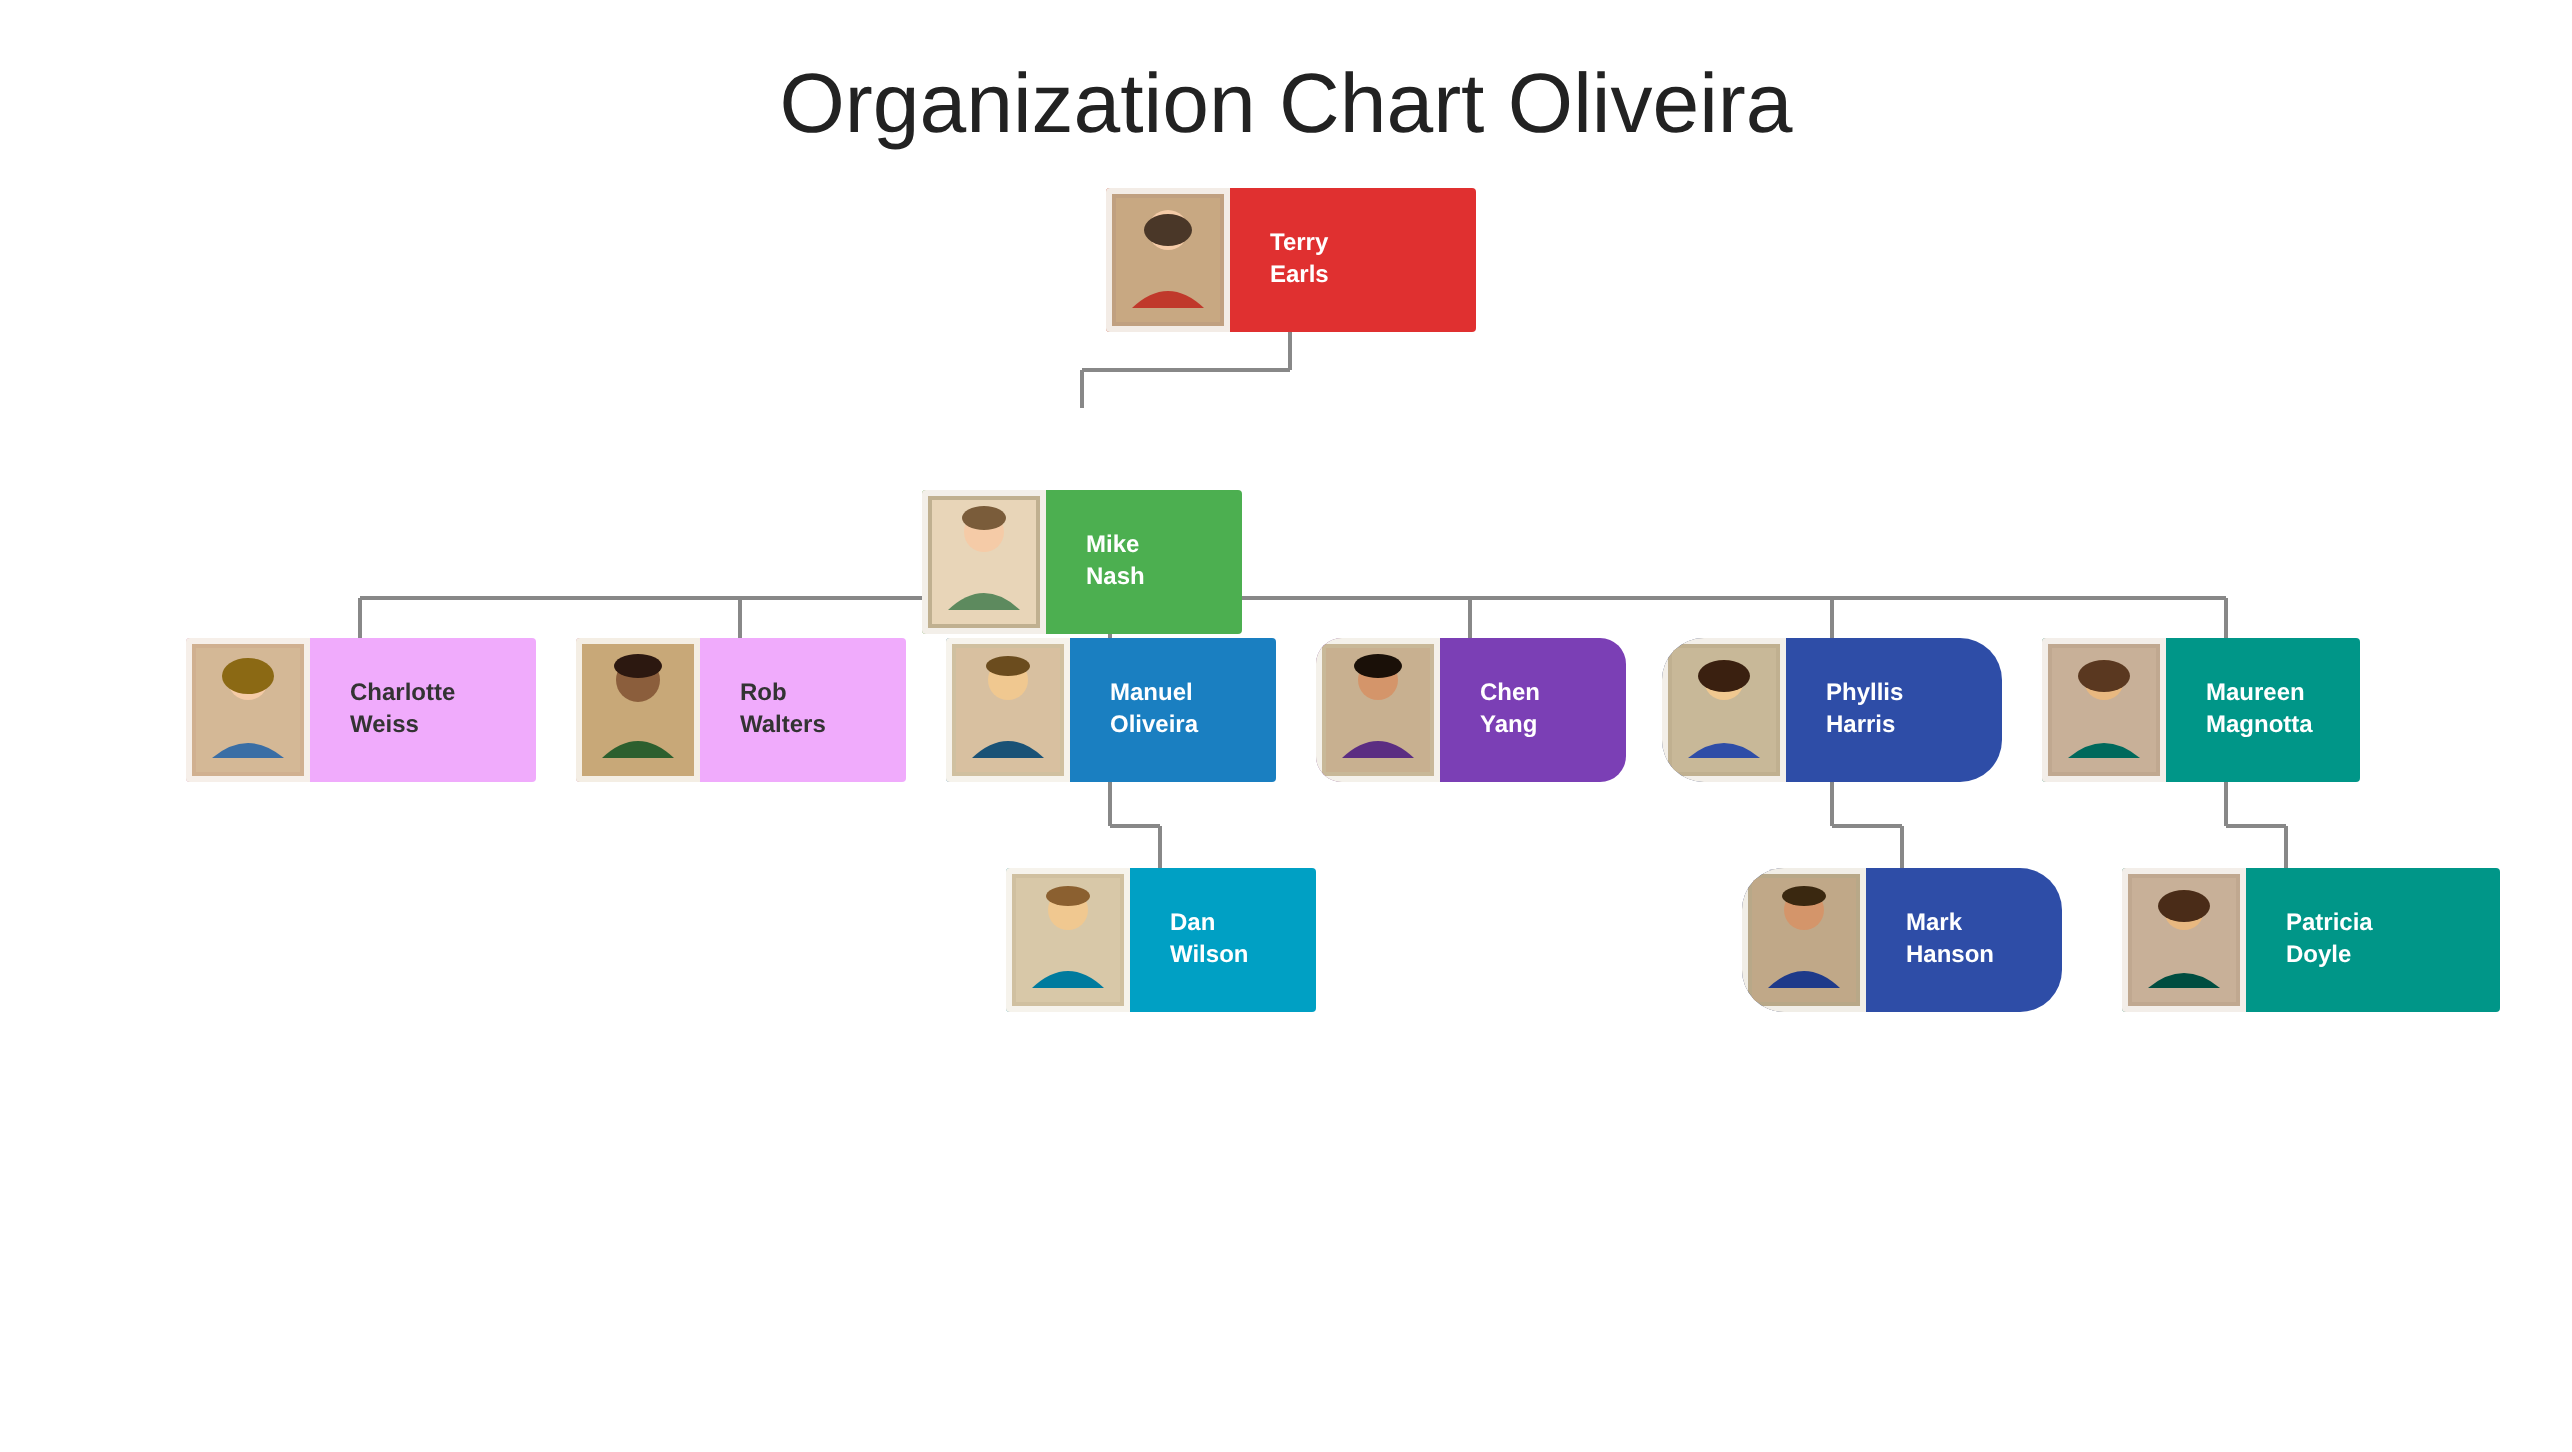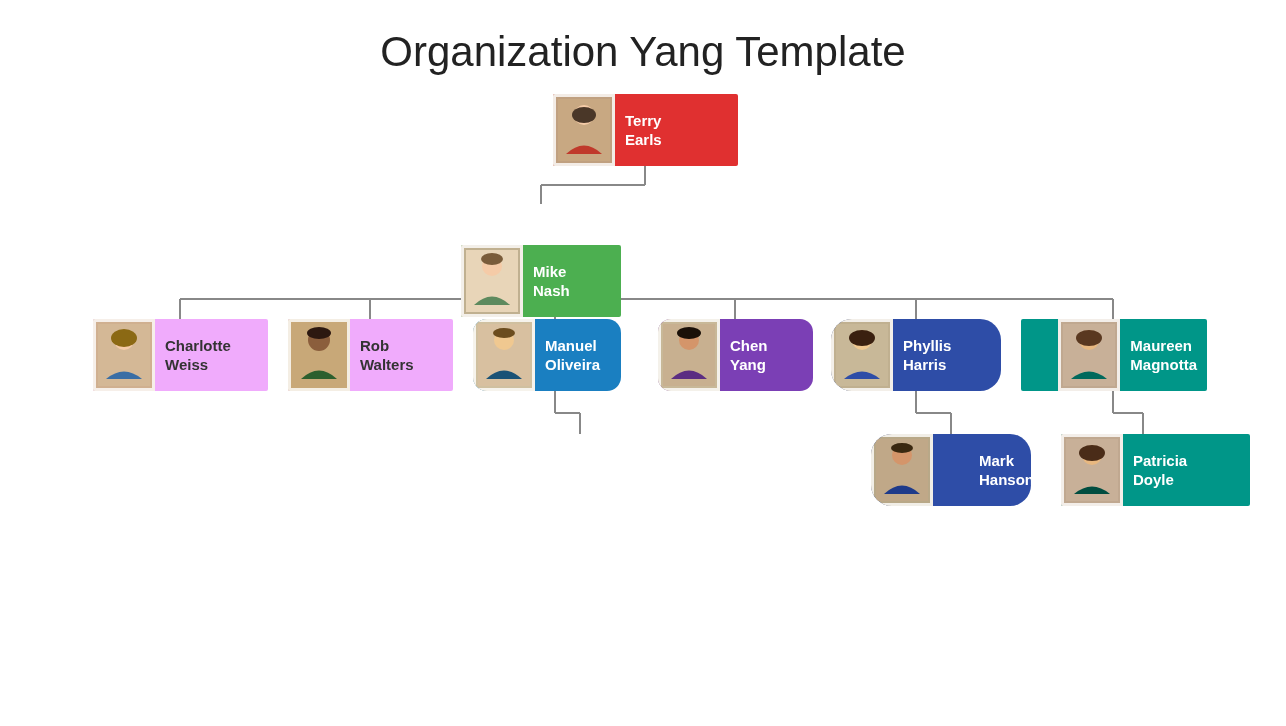--- a/index.html
+++ b/index.html
@@ -59,42 +59,42 @@
       background: #ddd;
     }
 
     .node-photo svg {
       width: 52px;
       height: 62px;
     }
 
     .node-label {
       color: #fff;
-      font-size: 15px;
+      font-size: 12px;
       font-weight: 600;
-      padding: 0 10px;
+      padding: 0 20px;
       line-height: 1.3;
     }
 
     
     .red    { background: #e03030; }
     .green  { background: #4caf50; }
     .yellow { background: #f0abfc; }
     .blue   { background: #1a7fc1; }
     .purple { background: #7b3fb5; }
     .navy   { background: #2e4da7; border-radius: 21px; }
     .teal   { background: #009688; }
     .cyan   { background: #00a0c4; }
 
     
   </style>
 </head>
 <body>
 
-<h1 class="page-title">Organization Yang Template</h1>
+<h1 class="page-title">Organization Chart Oliveira</h1>
 
 <div class="chart-container">
 
   <svg class="connectors" xmlns="http://www.w3.org/2000/svg">
 
     <line x1="622" y1="72" x2="622" y2="91" stroke="#888" stroke-width="2"></line>
 
     <line x1="518" y1="110" x2="518" y2="91" stroke="#888" stroke-width="2"></line>
     <line x1="518" y1="91" x2="622" y2="91" stroke="#888" stroke-width="2"></line>
 
@@ -164,21 +164,21 @@
       <svg viewBox="0 0 52 62" fill="none" xmlns="http://www.w3.org/2000/svg">
         <rect width="52" height="62" fill="#c8a878"></rect>
         <circle cx="26" cy="16" r="11" fill="#8B5E3C"></circle>
         <path d="M8 55 Q26 38 44 55" fill="#2c5f2e" stroke="none"></path>
         <ellipse cx="26" cy="9" rx="12" ry="6" fill="#2c1810"></ellipse>
       </svg>
     </div>
     <div class="node-label" style="color:#333;">Rob<br>Walters</div>
   </div>
 
-  <div class="node blue" style="left:450px; top:225px; width:148px;border-radius:14px;">
+  <div class="node blue" style="left:450px; top:225px; width:165px;">
     <div class="node-photo" style="border:3px solid rgba(255,255,255,0.8); background:#d0c0a0;">
       <svg viewBox="0 0 52 62" fill="none" xmlns="http://www.w3.org/2000/svg">
         <rect width="52" height="62" fill="#d8c0a0"></rect>
         <circle cx="26" cy="16" r="10" fill="#f0c890"></circle>
         <path d="M8 55 Q26 38 44 55" fill="#1a5276" stroke="none"></path>
         <ellipse cx="26" cy="9" rx="11" ry="5" fill="#6b4c1e"></ellipse>
       </svg>
     </div>
     <div class="node-label">Manuel<br>Oliveira</div>
   </div>
@@ -200,34 +200,45 @@
       <svg viewBox="0 0 52 62" fill="none" xmlns="http://www.w3.org/2000/svg">
         <rect width="52" height="62" fill="#c8b898"></rect>
         <circle cx="26" cy="16" r="10" fill="#f0c890"></circle>
         <path d="M8 55 Q26 40 44 55" fill="#2e4da7" stroke="none"></path>
         <ellipse cx="26" cy="14" rx="13" ry="8" fill="#3a2010"></ellipse>
       </svg>
     </div>
     <div class="node-label">Phyllis<br>Harris</div>
   </div>
 
-  <div class="node teal" style="left:998px; top:225px; width:186px;justify-content:flex-end;">
+  <div class="node teal" style="left:998px; top:225px; width:159px;">
     <div class="node-photo" style="border:3px solid rgba(255,255,255,0.8); background:#c0a890;">
       <svg viewBox="0 0 52 62" fill="none" xmlns="http://www.w3.org/2000/svg">
         <rect width="52" height="62" fill="#c8b098"></rect>
         <circle cx="26" cy="16" r="10" fill="#e8b880"></circle>
         <path d="M8 55 Q26 40 44 55" fill="#00695c" stroke="none"></path>
         <ellipse cx="26" cy="14" rx="13" ry="8" fill="#5a3820"></ellipse>
       </svg>
     </div>
     <div class="node-label">Maureen<br>Magnotta</div>
   </div>
 
-
-  <div class="node navy" style="left:848px; top:340px; width:160px;gap:36px;">
+  <div class="node cyan" style="left:480px; top:340px; width:155px;">
+    <div class="node-photo" style="border:3px solid rgba(255,255,255,0.8); background:#d0c0a0;">
+      <svg viewBox="0 0 52 62" fill="none" xmlns="http://www.w3.org/2000/svg">
+        <rect width="52" height="62" fill="#d8c8a8"></rect>
+        <circle cx="26" cy="16" r="10" fill="#f0c890"></circle>
+        <path d="M8 55 Q26 38 44 55" fill="#007b9e" stroke="none"></path>
+        <ellipse cx="26" cy="9" rx="11" ry="5" fill="#8b6030"></ellipse>
+      </svg>
+    </div>
+    <div class="node-label">Dan<br>Wilson</div>
+  </div>
+
+  <div class="node navy" style="left:848px; top:340px; width:160px;">
     <div class="node-photo" style="border:3px solid rgba(255,255,255,0.8); background:#b8a888;">
       <svg viewBox="0 0 52 62" fill="none" xmlns="http://www.w3.org/2000/svg">
         <rect width="52" height="62" fill="#c0a888"></rect>
         <circle cx="26" cy="16" r="10" fill="#d4956a"></circle>
         <path d="M8 55 Q26 38 44 55" fill="#1e3a8a" stroke="none"></path>
         <ellipse cx="26" cy="9" rx="11" ry="5" fill="#3a2810"></ellipse>
       </svg>
     </div>
     <div class="node-label">Mark<br>Hanson</div>
   </div>

